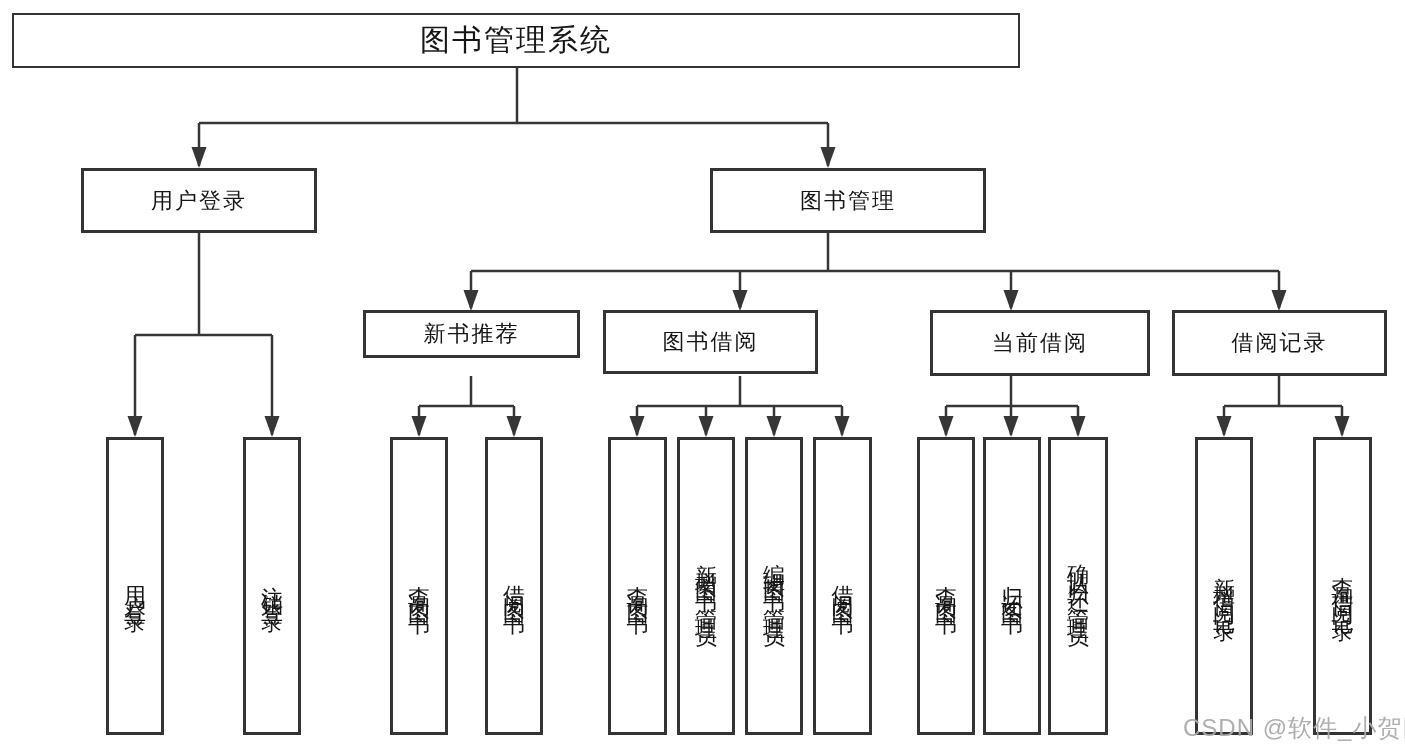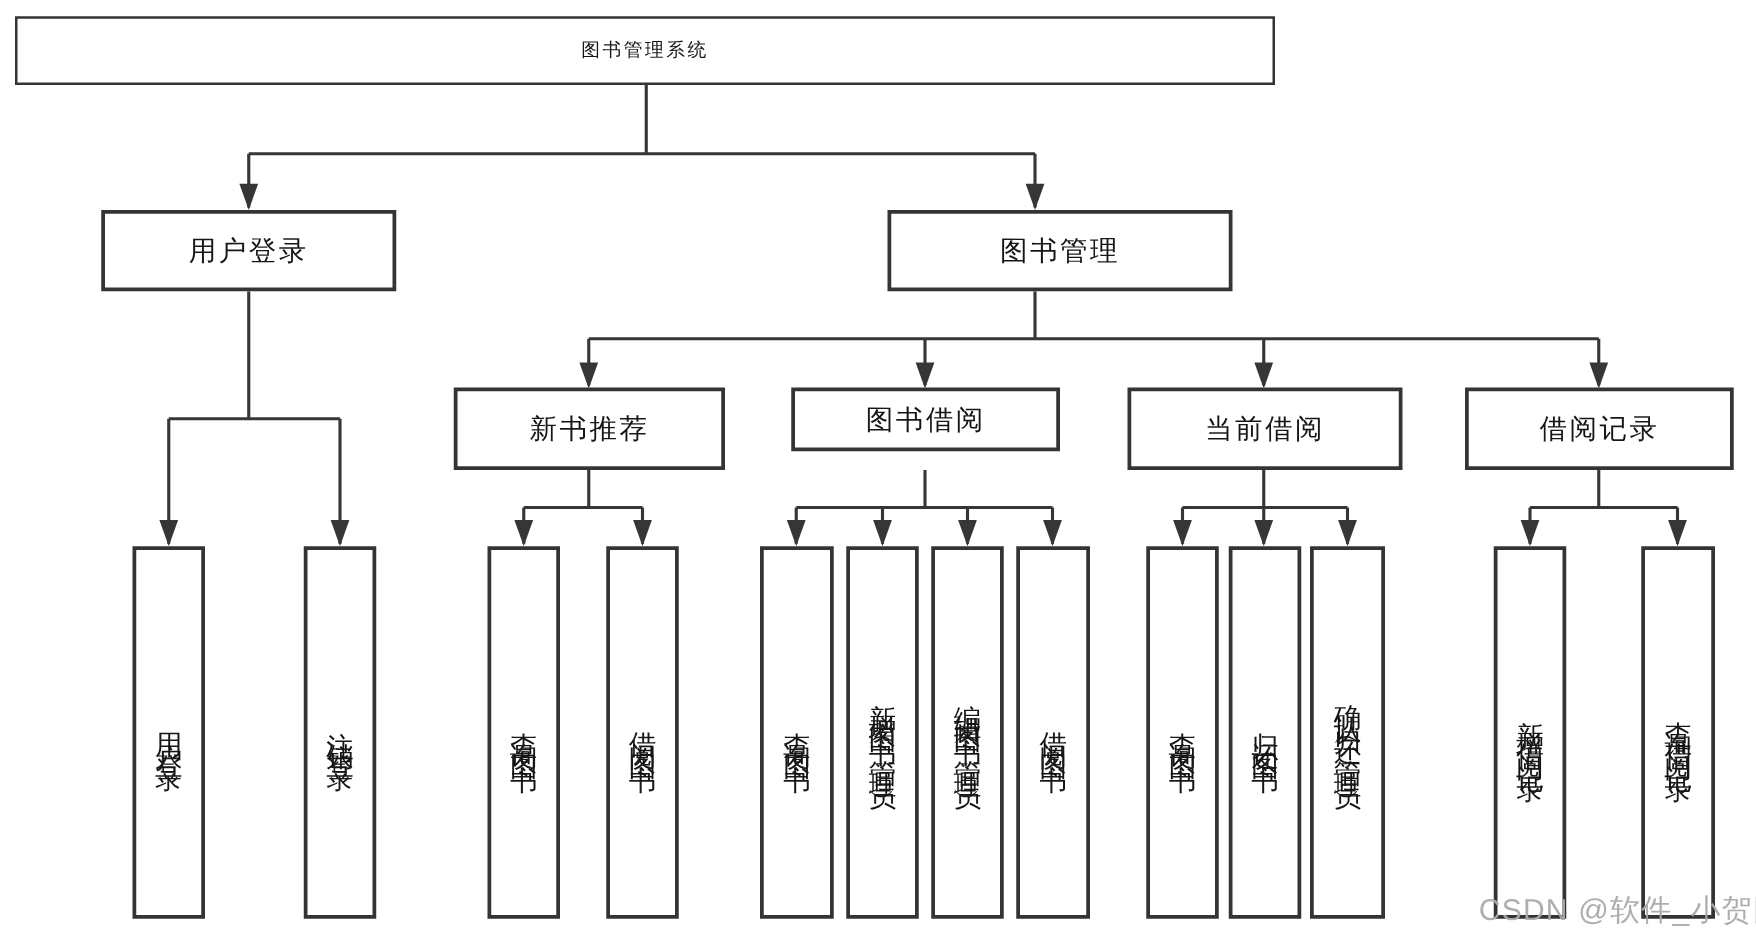--- a/index.html
+++ b/index.html
@@ -7,21 +7,21 @@
     position:relative;width:1405px;height:747px;background:#ffffff;overflow:hidden;
     font-family:"Liberation Sans","DejaVu Sans",sans-serif;color:#161616;
   }
   .edges{position:absolute;left:0;top:0;z-index:1;}
   .node{
     position:absolute;box-sizing:border-box;background:#fff;border:3px solid #343434;
     display:flex;align-items:center;justify-content:center;z-index:2;
   }
   .node.root{border-width:2px;}
   .hlabel{font-size:22px;letter-spacing:2px;color:#161616;white-space:nowrap;}
-  .root .hlabel{font-size:15px;}
+  .root .hlabel{font-size:30px;}
   .vlabel{
     writing-mode:vertical-rl;text-orientation:mixed;
     font-size:22px;letter-spacing:9px;line-height:1;color:#161616;white-space:nowrap;
   }
   .watermark{
     position:absolute;z-index:6;font-size:24px;letter-spacing:1px;
     color:rgba(170,170,170,0.95);white-space:nowrap;
   }
 </style>
 </head>
@@ -96,27 +96,27 @@
     <span class="hlabel">图书管理系统</span>
   </div>
 
   <div class="node" style="left:81px;top:168px;width:236px;height:65px;">
     <span class="hlabel">用户登录</span>
   </div>
   <div class="node" style="left:710px;top:168px;width:276px;height:65px;">
     <span class="hlabel">图书管理</span>
   </div>
 
-  <div class="node" style="left:363px;top:310px;width:217px;height:66px;">
+  <div class="node" style="left:363px;top:310px;width:217px;height:48px;">
     <span class="hlabel">新书推荐</span>
   </div>
-  <div class="node" style="left:633px;top:310px;width:215px;height:51px;">
+  <div class="node" style="left:603px;top:310px;width:215px;height:64px;">
     <span class="hlabel">图书借阅</span>
   </div>
-  <div class="node" style="left:902px;top:310px;width:220px;height:66px;">
+  <div class="node" style="left:930px;top:310px;width:220px;height:66px;">
     <span class="hlabel">当前借阅</span>
   </div>
   <div class="node" style="left:1172px;top:310px;width:215px;height:66px;">
     <span class="hlabel">借阅记录</span>
   </div>
 
   <div class="node" style="left:106px;top:437px;width:58px;height:298px;">
     <span class="vlabel">用户登录</span>
   </div>
   <div class="node" style="left:243px;top:437px;width:58px;height:298px;">

